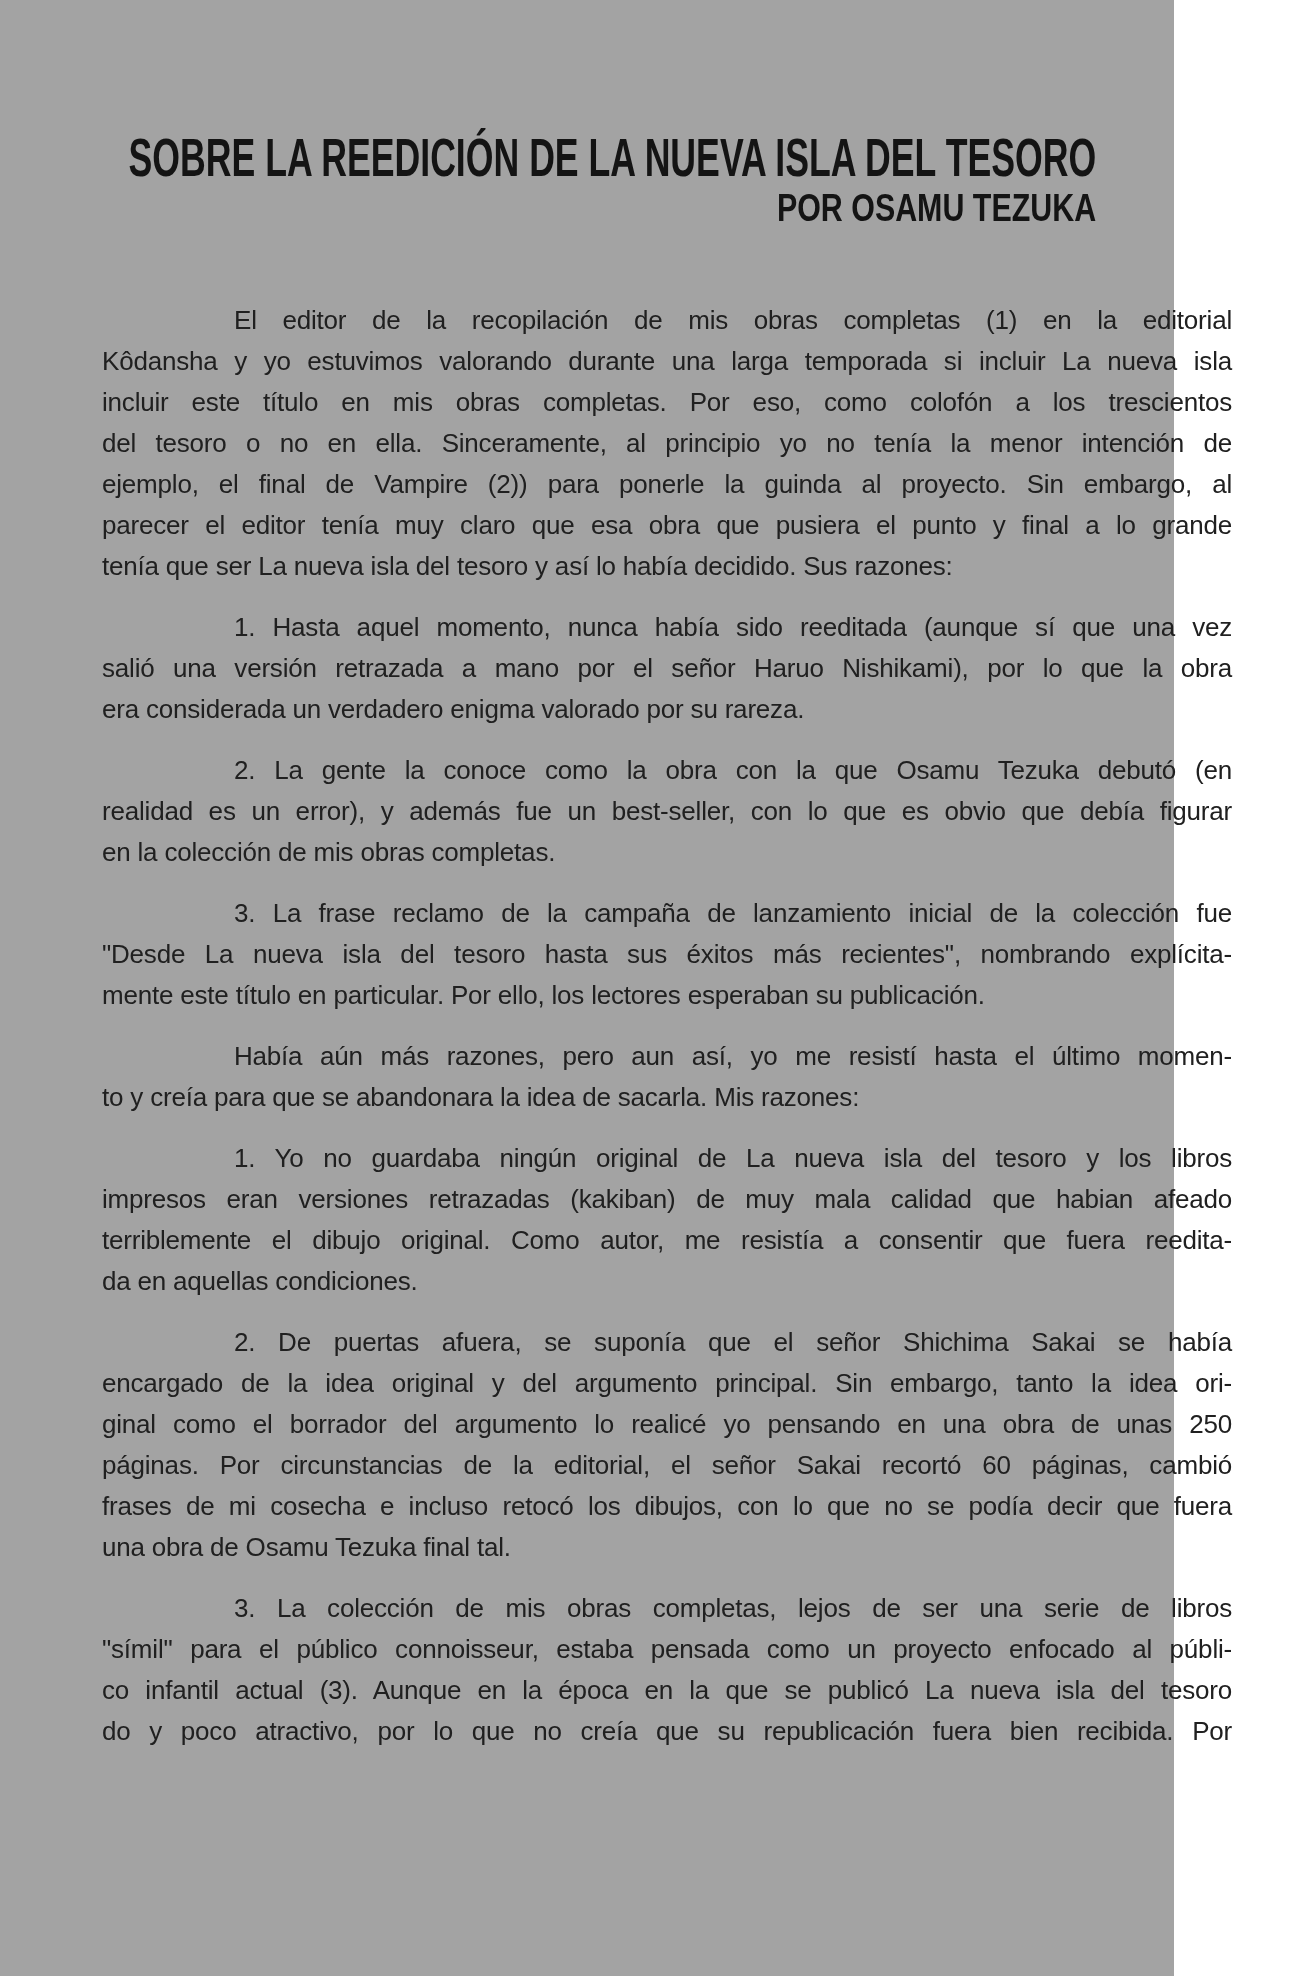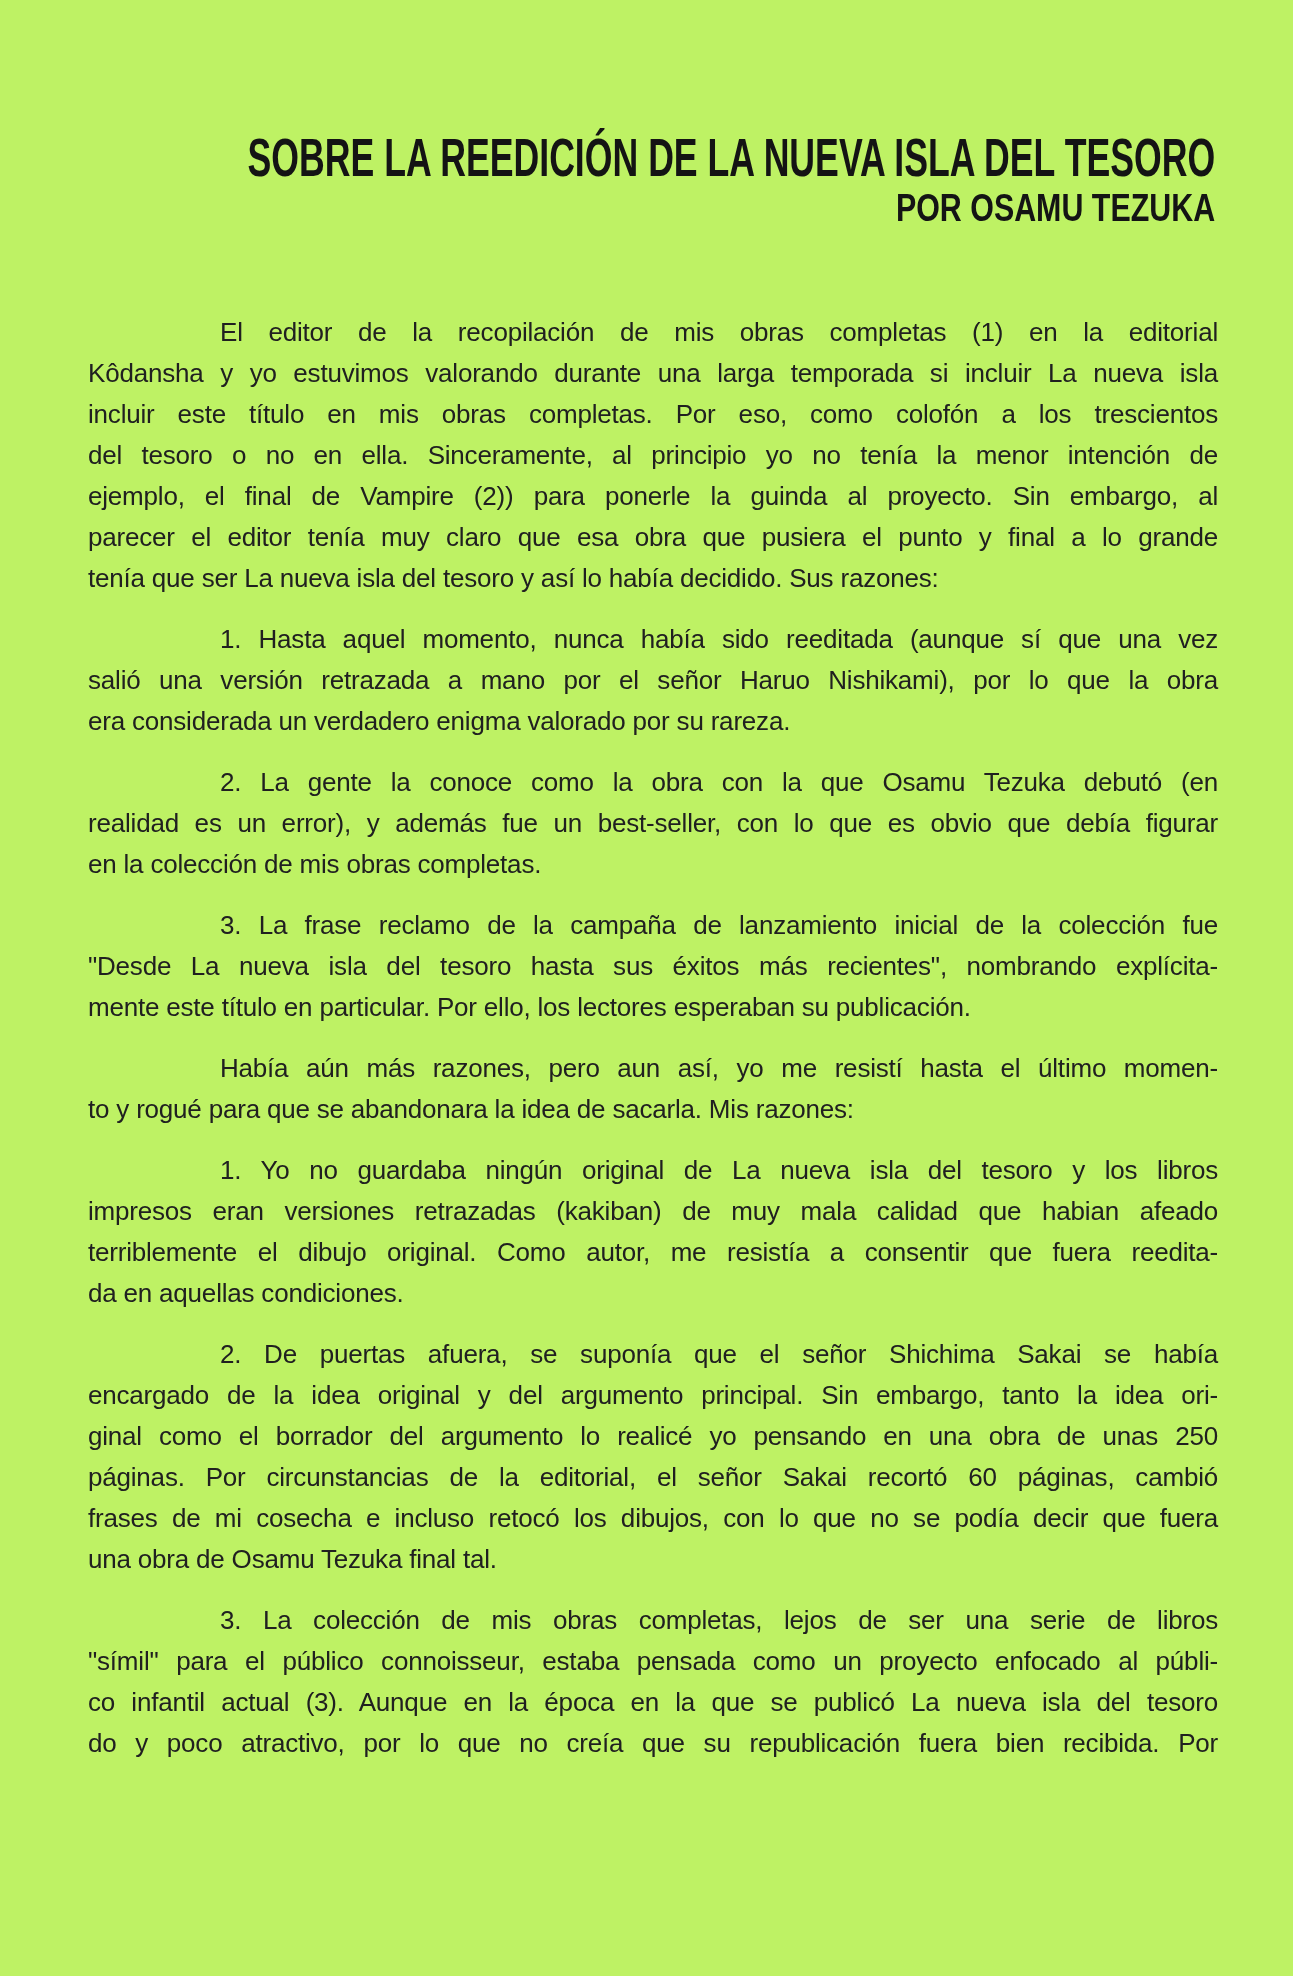--- a/index.html
+++ b/index.html
@@ -8,22 +8,22 @@
     height: 1976px;
     background: #ffffff;
     font-family: "Liberation Sans", sans-serif;
     color: #1e1e1e;
     position: relative;
     overflow: hidden;
   }
   .page {
     position: absolute;
     left: 0; top: 0;
-    width: 1293px; height: 1976px;
-    background: #bef264;
+    width: 1174px; height: 1976px;
+    background: #a3a3a3;
   }
   
   .heading {
     position: absolute;
     top: 130px;
     right: 78px;
     text-align: right;
   }
   .doc-title {
     margin: 0;
@@ -42,28 +42,27 @@
     font-weight: bold;
     line-height: 40px;
     white-space: nowrap;
     transform: scaleX(0.80);
     transform-origin: 100% 50%;
     color: #141414;
   }
   
   .body-text {
     position: absolute;
-    left: 88px;
+    left: 102px;
     top: 300px;
     width: 1130px;
     font-size: 26px;
     line-height: 41px;
     letter-spacing: -0.2px;
     color: #202020;
-    margin-top: 12px;
   }
   .para { margin: 0 0 20px 0; }
   .line {
     height: 41px;
     text-align: justify;
     text-align-last: justify;
   }
   .line.first { padding-left: 132px; }
   .line.para-last { text-align-last: left; }
 </style>
@@ -96,21 +95,21 @@
         <div class="line">realidad es un error), y además fue un best-seller, con lo que es obvio que debía figurar</div>
         <div class="line para-last">en la colección de mis obras completas.</div>
       </div>
       <div class="para">
         <div class="line first">3. La frase reclamo de la campaña de lanzamiento inicial de la colección fue</div>
         <div class="line">"Desde La nueva isla del tesoro hasta sus éxitos más recientes", nombrando explícita-</div>
         <div class="line para-last">mente este título en particular. Por ello, los lectores esperaban su publicación.</div>
       </div>
       <div class="para">
         <div class="line first">Había aún más razones, pero aun así, yo me resistí hasta el último momen-</div>
-        <div class="line para-last">to y rogué para que se abandonara la idea de sacarla. Mis razones:</div>
+        <div class="line para-last">to y creía para que se abandonara la idea de sacarla. Mis razones:</div>
       </div>
       <div class="para">
         <div class="line first">1. Yo no guardaba ningún original de La nueva isla del tesoro y los libros</div>
         <div class="line">impresos eran versiones retrazadas (kakiban) de muy mala calidad que habian afeado</div>
         <div class="line">terriblemente el dibujo original. Como autor, me resistía a consentir que fuera reedita-</div>
         <div class="line para-last">da en aquellas condiciones.</div>
       </div>
       <div class="para">
         <div class="line first">2. De puertas afuera, se suponía que el señor Shichima Sakai se había</div>
         <div class="line">encargado de la idea original y del argumento principal. Sin embargo, tanto la idea ori-</div>

